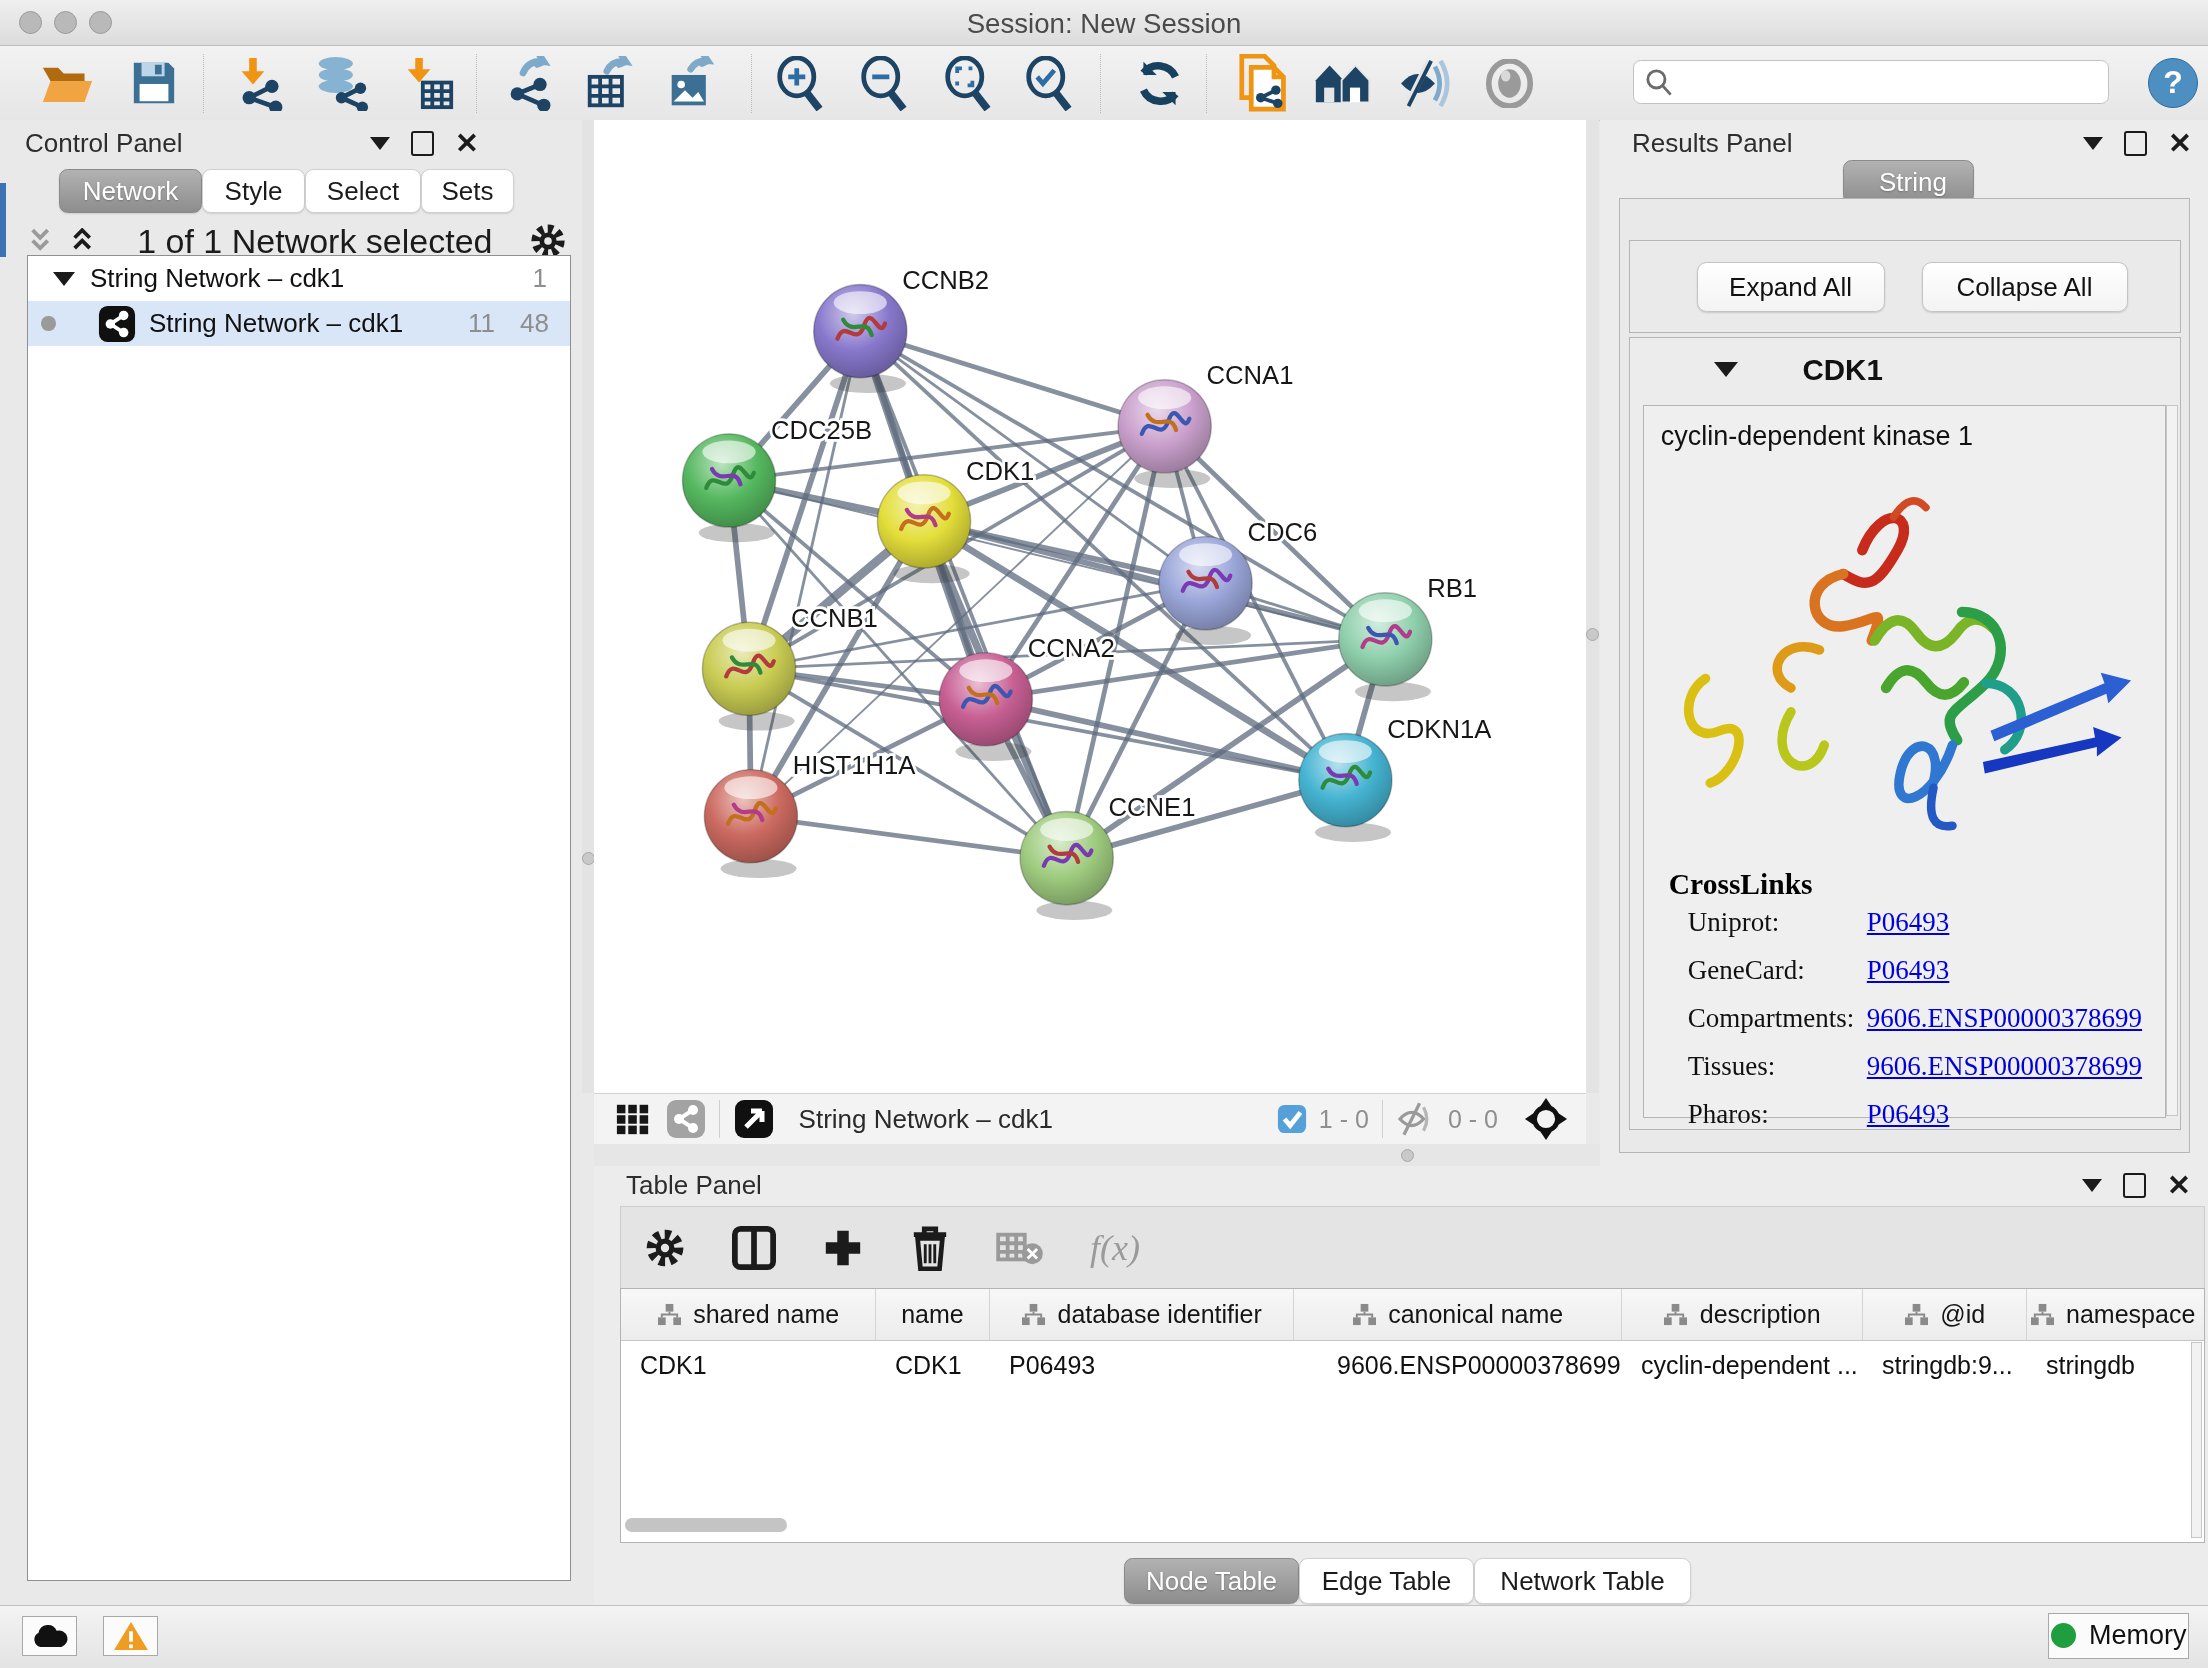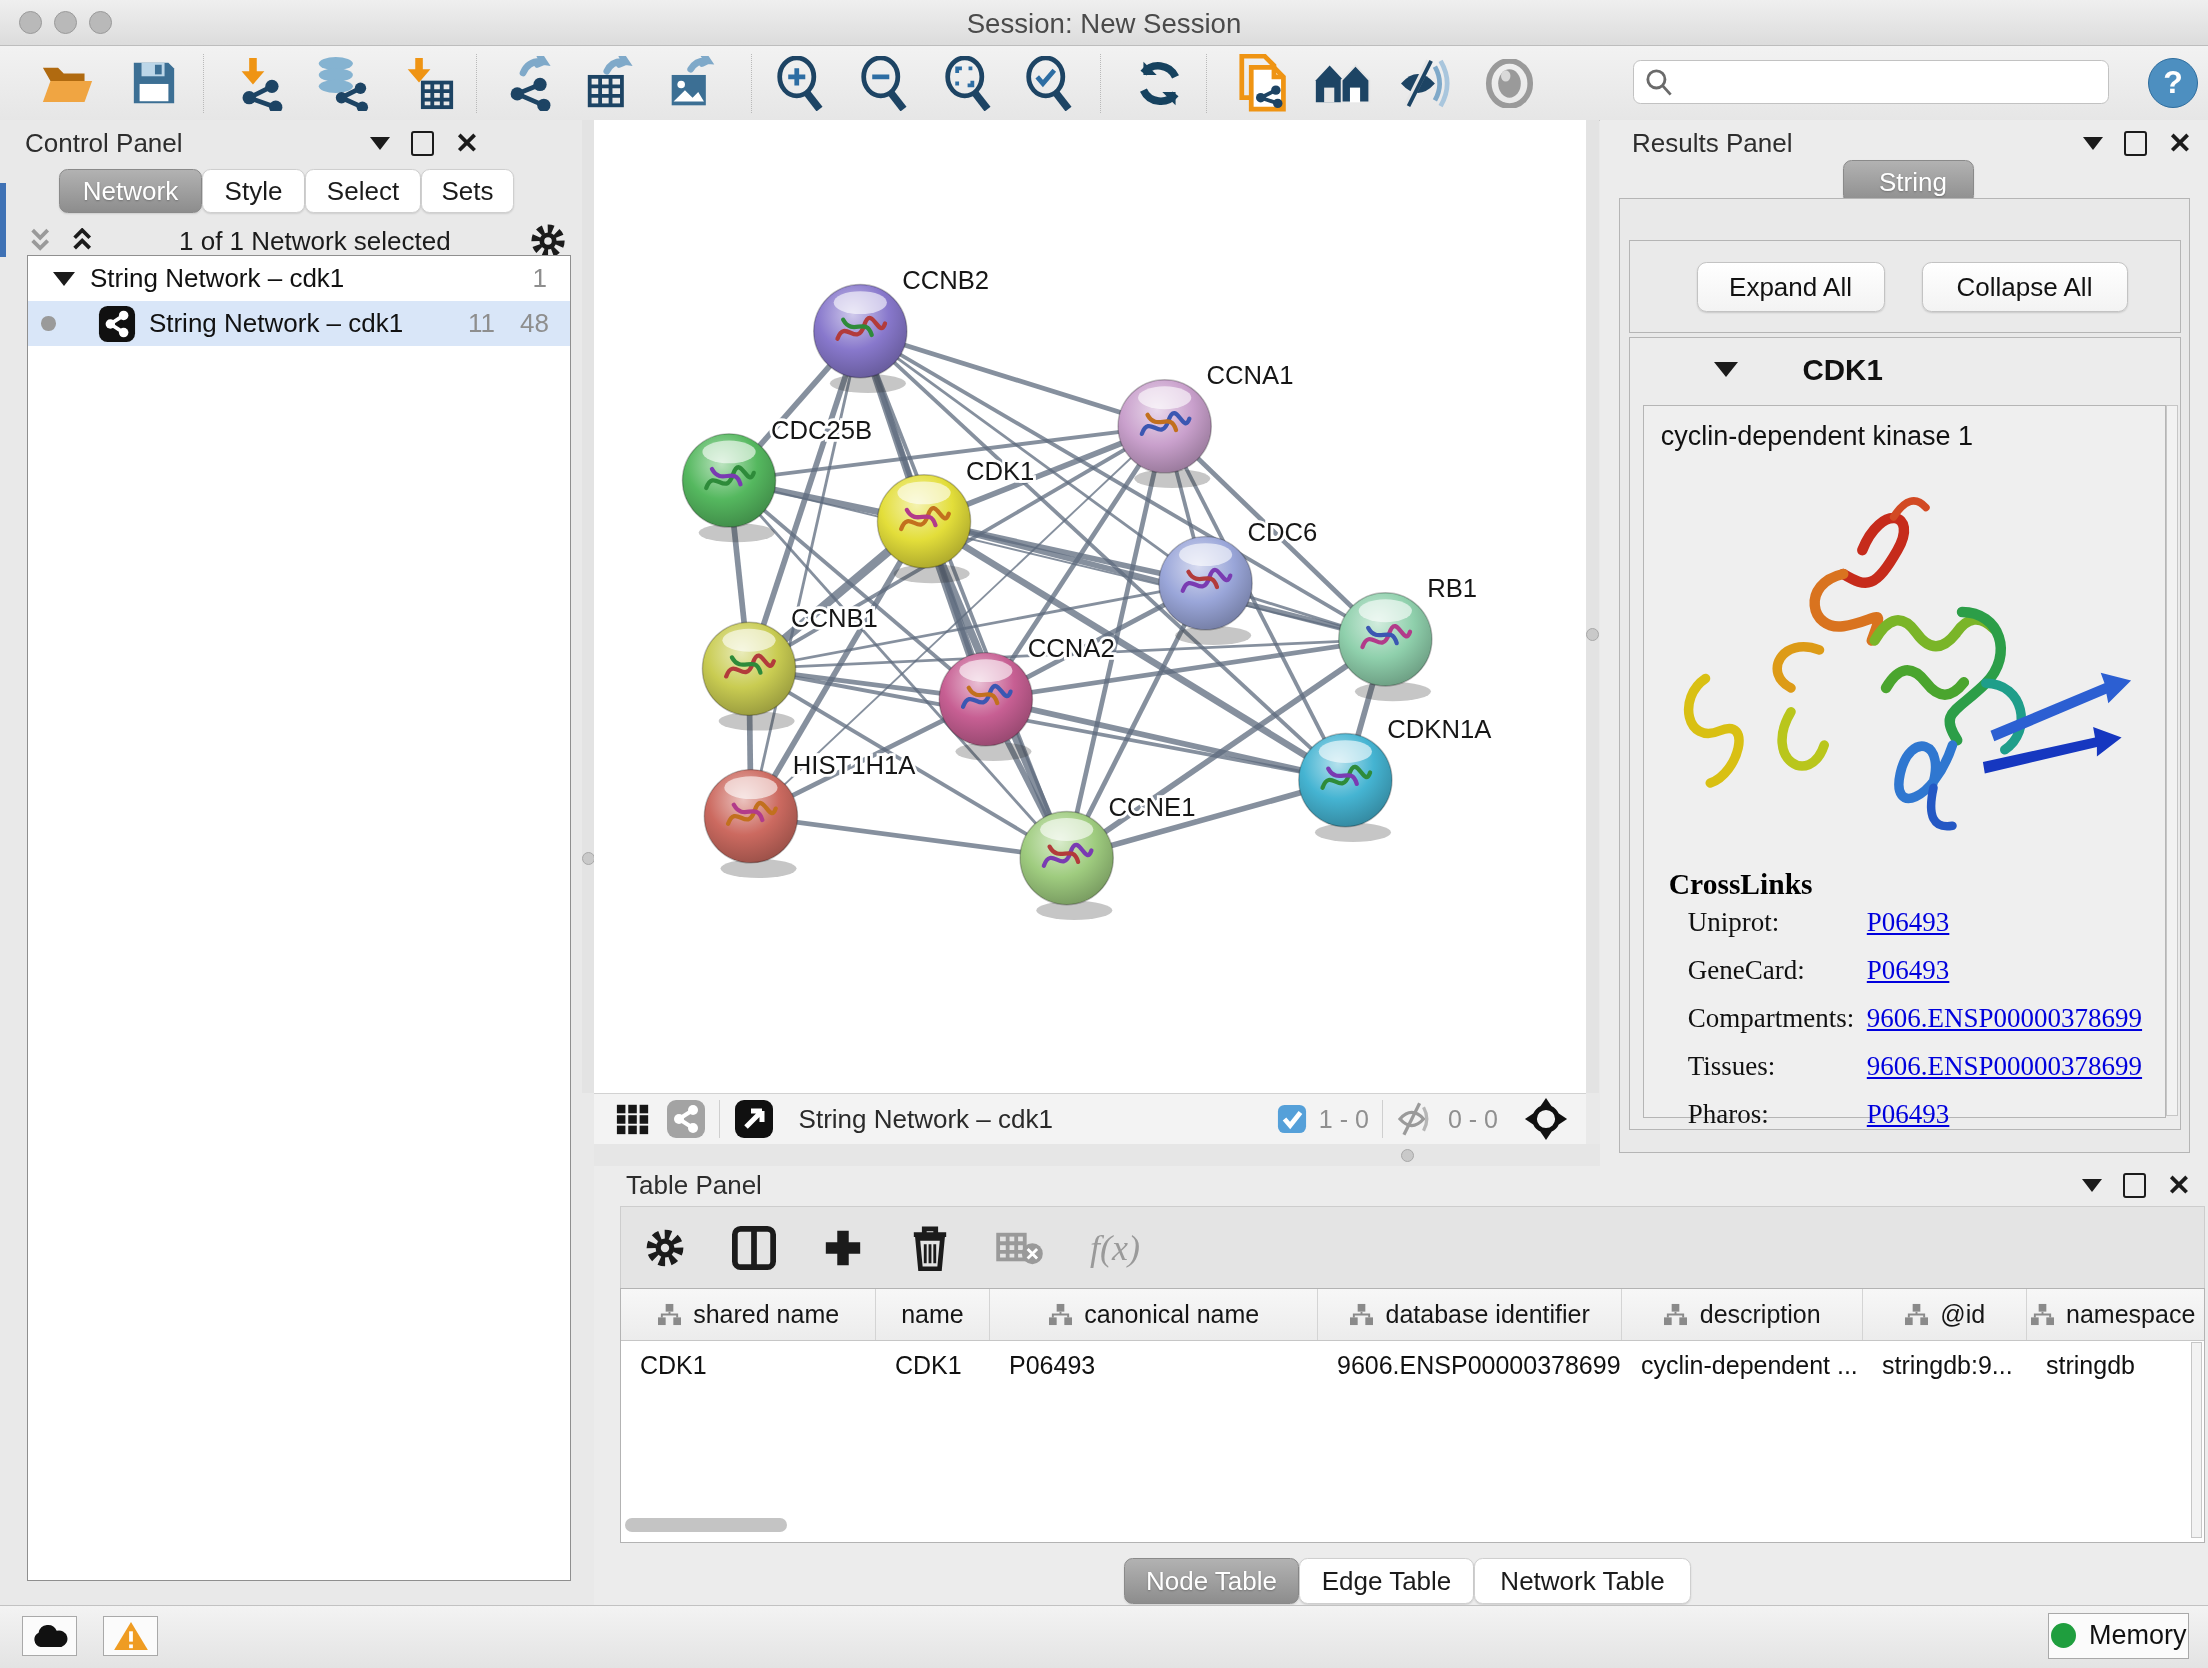--- a/index.html
+++ b/index.html
@@ -265,21 +265,21 @@
       <div class="tab" style="width:114px">Select</div>
       <div class="tab" style="width:91px">Sets</div>
     </div>
     <div class="abs" style="left:27px;top:107px;width:544px;height:28.5px;display:flex;align-items:center;">
       <svg width="32" height="27" viewBox="0 0 34 28">
           <path d="M6 2 l8 8 8 -8 M6 13 l8 8 8 -8" stroke="#9a9a9a" stroke-width="4" fill="none"></path>
         </svg>
       <svg width="32" height="27" viewBox="0 0 34 28" style="margin-left:9.5px">
           <path d="M6 10 l8 -8 8 8 M6 21 l8 -8 8 8" stroke="#1b1b1b" stroke-width="4" fill="none"></path>
         </svg>
-      <span style="flex:1;text-align:center;font-size:26px;color:#1b1b1b;">1 of 1 Network selected</span>
+      <span style="flex:1;text-align:center;font-size:34px;color:#1b1b1b;">1 of 1 Network selected</span>
       <svg width="38" height="38" viewBox="0 0 40 40" style="margin-right:3.8px">
           <circle cx="20" cy="20" r="13" fill="none" stroke="#1b1b1b" stroke-width="9" stroke-dasharray="5.5 4.6"></circle>
           <circle cx="20" cy="20" r="9" fill="#1b1b1b"></circle>
           <circle cx="20" cy="20" r="4" fill="#e9e9e9"></circle>
         </svg>
     </div>
     <div class="abs treebox">
       <div class="trow">
         <span style="margin-left:25px;width:0;height:0;border-left:11.4px solid transparent;border-right:11.4px solid transparent;border-top:14.3px solid #1b1b1b;"></span>
         <span style="margin-left:15px;flex:1;">String Network – cdk1</span>
@@ -674,41 +674,41 @@
                 <rect x="1" y="15" width="8" height="8"></rect>
                 <rect x="17" y="15" width="8" height="8"></rect>
                 <path d="M13 9 v4 M5 15 v-3 h16 v3" stroke="#8a8a8a" stroke-width="2" fill="none"></path>
               </g>
             </svg>
             <span>shared name</span>
           </div>
         <div class="th" style="width:114px">
             <span>name</span>
           </div>
+        <div class="th" style="width:304px">
+            <svg width="25" height="23" viewBox="0 0 26 24">
+              <g fill="#8a8a8a">
+                <rect x="9" y="1" width="8" height="8"></rect>
+                <rect x="1" y="15" width="8" height="8"></rect>
+                <rect x="17" y="15" width="8" height="8"></rect>
+                <path d="M13 9 v4 M5 15 v-3 h16 v3" stroke="#8a8a8a" stroke-width="2" fill="none"></path>
+              </g>
+            </svg>
+            <span>database identifier</span>
+          </div>
         <div class="th" style="width:328px">
             <svg width="25" height="23" viewBox="0 0 26 24">
               <g fill="#8a8a8a">
                 <rect x="9" y="1" width="8" height="8"></rect>
                 <rect x="1" y="15" width="8" height="8"></rect>
                 <rect x="17" y="15" width="8" height="8"></rect>
                 <path d="M13 9 v4 M5 15 v-3 h16 v3" stroke="#8a8a8a" stroke-width="2" fill="none"></path>
               </g>
             </svg>
             <span>canonical name</span>
-          </div>
-        <div class="th" style="width:304px">
-            <svg width="25" height="23" viewBox="0 0 26 24">
-              <g fill="#8a8a8a">
-                <rect x="9" y="1" width="8" height="8"></rect>
-                <rect x="1" y="15" width="8" height="8"></rect>
-                <rect x="17" y="15" width="8" height="8"></rect>
-                <path d="M13 9 v4 M5 15 v-3 h16 v3" stroke="#8a8a8a" stroke-width="2" fill="none"></path>
-              </g>
-            </svg>
-            <span>database identifier</span>
           </div>
         <div class="th" style="width:241px">
             <svg width="25" height="23" viewBox="0 0 26 24">
               <g fill="#8a8a8a">
                 <rect x="9" y="1" width="8" height="8"></rect>
                 <rect x="1" y="15" width="8" height="8"></rect>
                 <rect x="17" y="15" width="8" height="8"></rect>
                 <path d="M13 9 v4 M5 15 v-3 h16 v3" stroke="#8a8a8a" stroke-width="2" fill="none"></path>
               </g>
             </svg>

